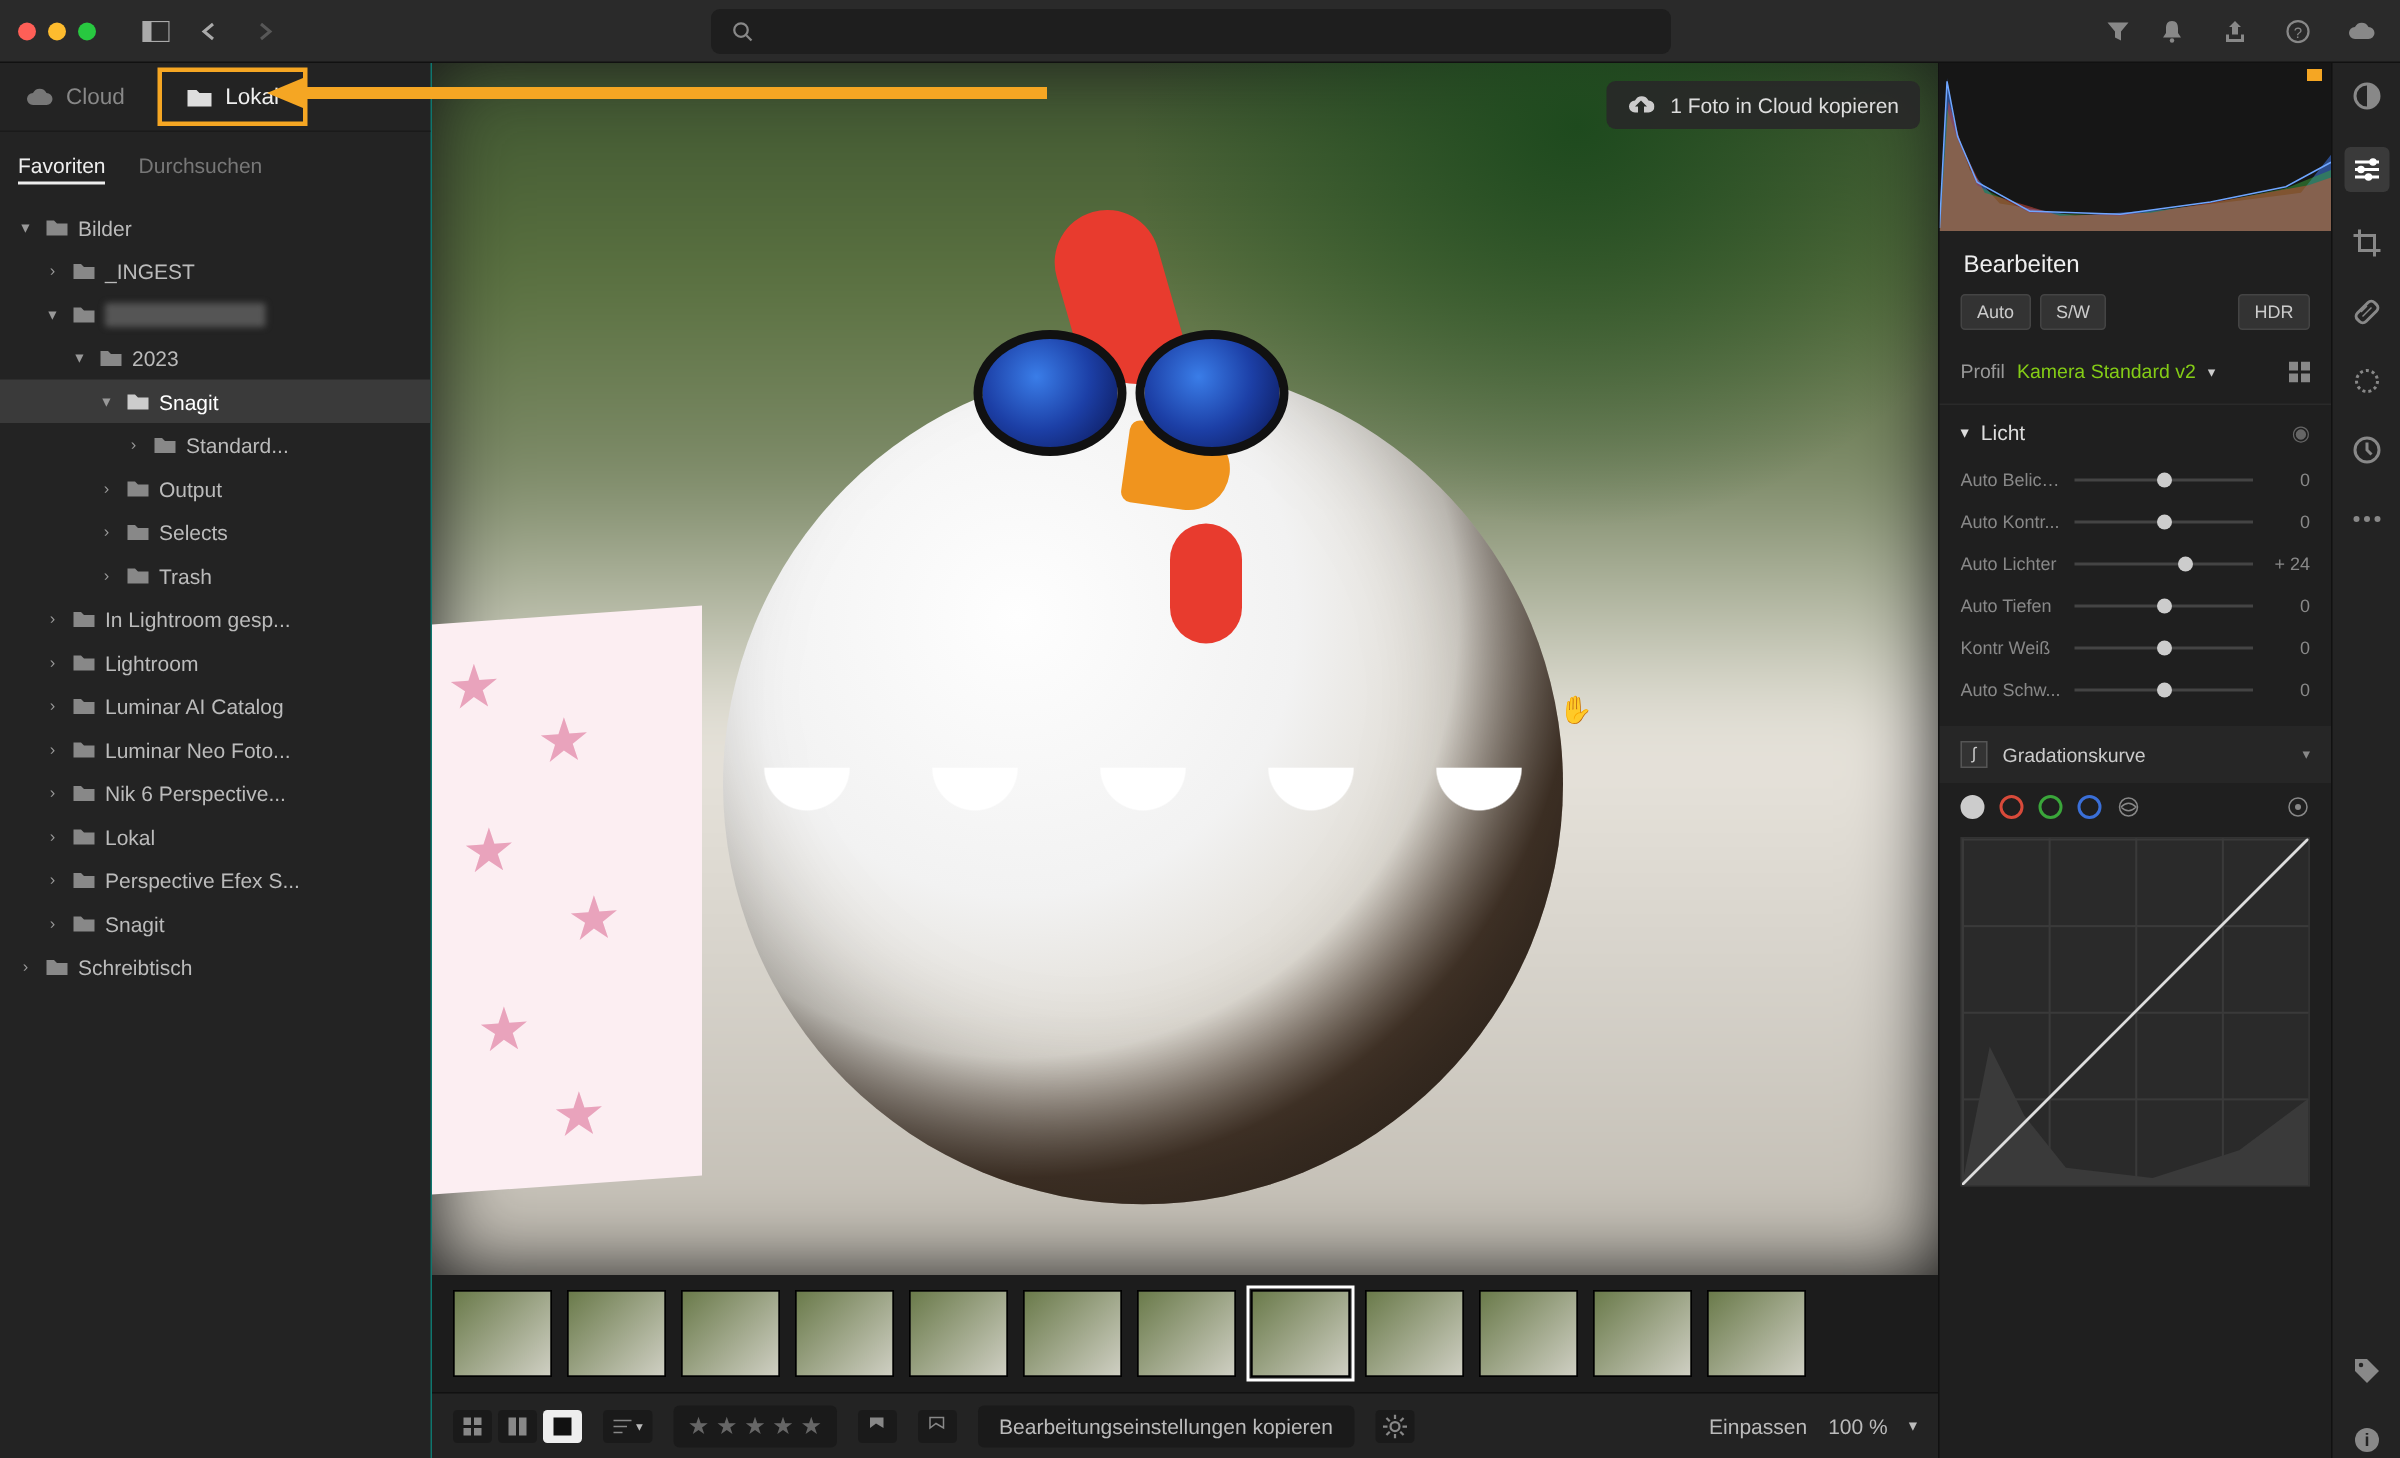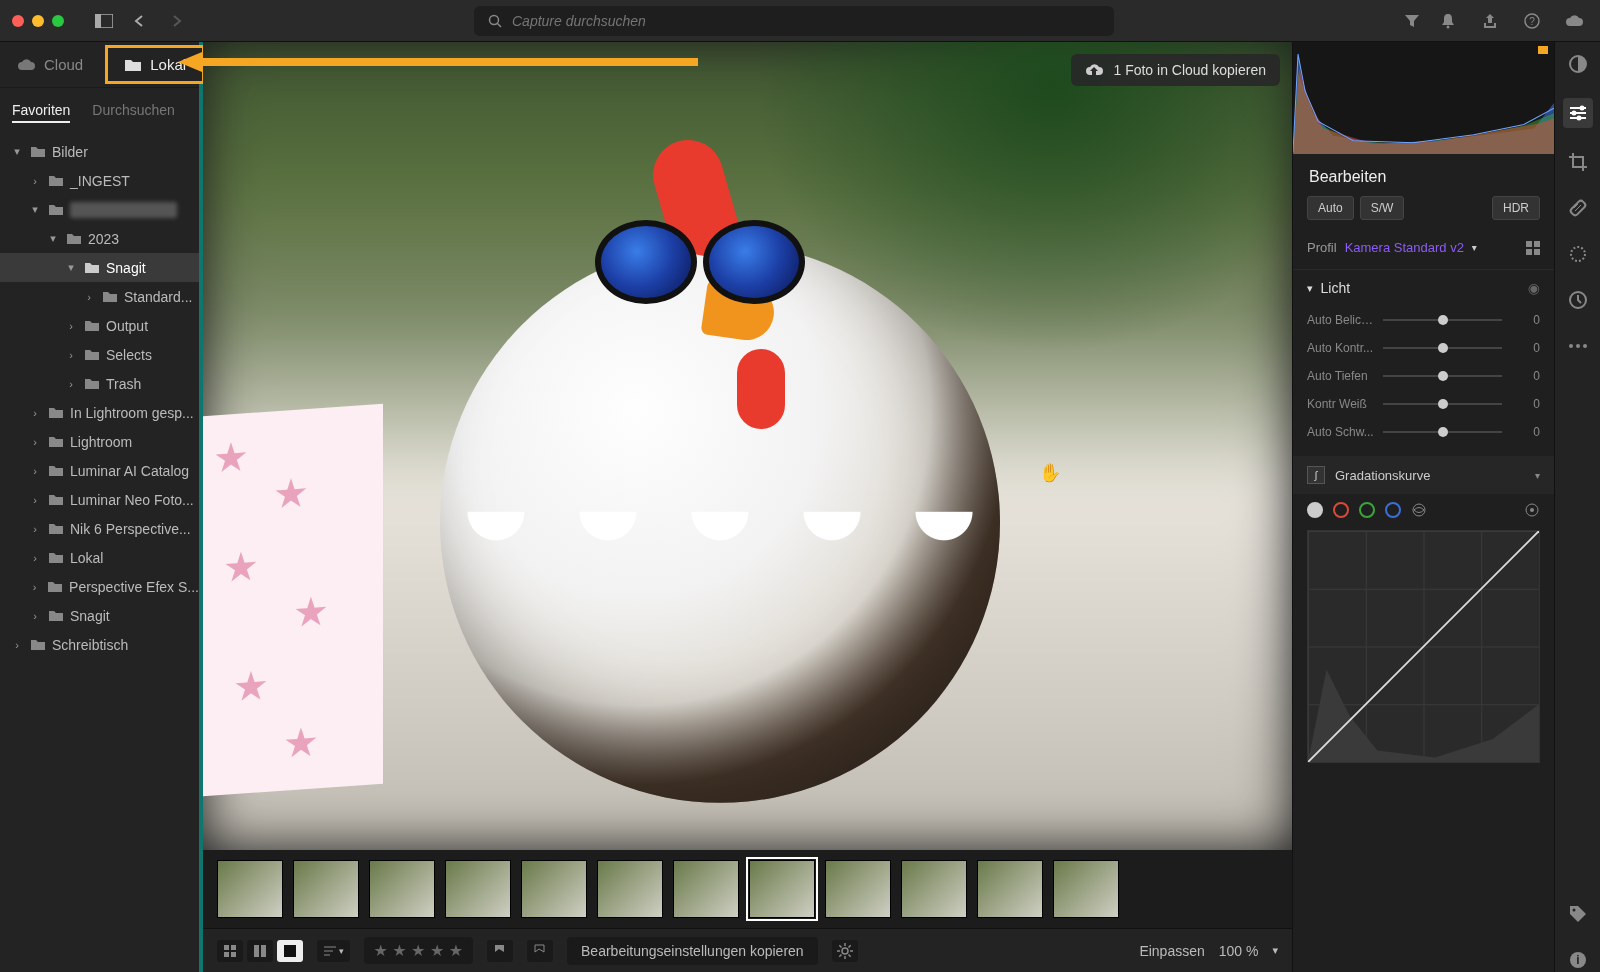--- a/index.html
+++ b/index.html
@@ -12,21 +12,21 @@
 .tl.red { background: #ff5f57; } .tl.yellow { background: #febc2e; } .tl.green { background: #28c840; }
 .tb-btn { width: 28px; height: 28px; display: flex; align-items: center; justify-content: center; color: #999; cursor: pointer; }
 .tb-btn.disabled { opacity: .35; }
 .search-wrap { flex: 1; display: flex; justify-content: center; }
 .search { background: #1e1e1e; border-radius: 6px; height: 30px; width: 640px; display: flex; align-items: center; padding: 0 14px; gap: 10px; color: #888; }
 .search input { background: transparent; border: none; color: #ccc; font-size: 14px; font-style: italic; outline: none; flex: 1; }
 .tb-right { display: flex; gap: 14px; align-items: center; margin-left: auto; color: #888; }
 
 
 .layout { display: flex; height: calc(100% - 42px); }
-.sidebar { width: 203px; background: #232323; display: flex; flex-direction: column; border-right: 4px solid #0f766e; }
+.sidebar { width: 288px; background: #232323; display: flex; flex-direction: column; border-right: 1px solid #0f766e; }
 .tabs { display: flex; align-items: center; height: 46px; padding: 0 12px; gap: 18px; border-bottom: 1px solid #1a1a1a; }
 .tab { display: flex; align-items: center; gap: 8px; color: #888; font-size: 15px; cursor: pointer; padding: 6px 4px; }
 .tab.cloud { color: #888; }
 .tab.lokal { color: #eee; border: 3px solid #f5a623; padding: 8px 16px; position: relative; background: #232323; }
 .subtabs { display: flex; gap: 22px; padding: 14px 12px 10px; font-size: 14px; }
 .subtab { color: #777; cursor: pointer; }
 .subtab.active { color: #eee; border-bottom: 2px solid #eee; padding-bottom: 3px; }
 .tree { flex: 1; overflow-y: auto; padding: 4px 0 10px; font-size: 14px; }
 .tree-item { display: flex; align-items: center; height: 29px; padding-left: 10px; gap: 6px; cursor: pointer; color: #bbb; white-space: nowrap; overflow: hidden; text-overflow: ellipsis; }
 .tree-item.selected { background: #3a3a3a; color: #fff; }
@@ -74,21 +74,21 @@
 
 
 .rightpanel { width: 262px; background: #1f1f1f; display: flex; flex-direction: column; border-left: 1px solid #111; overflow-y: auto; }
 .histo-wrap { height: 112px; position: relative; background: #161616; }
 .histo { width: 100%; height: 100%; }
 .edit-head { padding: 14px 16px 10px; font-size: 16px; color: #eee; }
 .btnrow { display: flex; gap: 6px; padding: 0 14px 12px; }
 .mini { background: #333; border: 1px solid #444; color: #ccc; font-size: 12px; padding: 4px 10px; border-radius: 3px; cursor: pointer; }
 .mini.last { margin-left: auto; }
 .profile { display: flex; align-items: center; gap: 8px; padding: 8px 14px 14px; font-size: 13px; color: #999; border-bottom: 1px solid #2a2a2a; }
-.profile .pv { color: #8b5cf6; }
+.profile .pv { color: #84cc16; }
 .section-hd { display: flex; align-items: center; gap: 8px; padding: 10px 14px; font-size: 14px; color: #ddd; cursor: pointer; }
 .section-hd .eye { margin-left: auto; color: #666; }
 .sliders { padding: 0 14px 10px; }
 .srow { display: flex; align-items: center; gap: 8px; height: 28px; font-size: 12px; color: #888; }
 .srow .lbl { width: 68px; white-space: nowrap; overflow: hidden; text-overflow: ellipsis; }
 .srow .slider { flex: 1; height: 2px; background: #444; position: relative; }
 .srow .slider .knob { position: absolute; top: -4px; width: 10px; height: 10px; background: #ccc; border-radius: 50%; left: 50%; transform: translateX(-50%); }
 .srow .val { width: 30px; text-align: right; }
 .curve-hd { display: flex; align-items: center; gap: 10px; padding: 10px 14px; background: #262626; font-size: 13px; }
 .curve-hd .cicon { width: 18px; height: 18px; background: #333; border: 1px solid #555; display: flex; align-items: center; justify-content: center; font-size: 11px; }
@@ -132,21 +132,20 @@
     <svg width="14" height="14" viewBox="0 0 14 14">
         <path d="M5 2 L11 7 L5 12" stroke="#aaa" stroke-width="2" fill="none"></path>
       </svg>
   </div>
   <div class="search-wrap">
     <div class="search">
       <svg width="14" height="14" viewBox="0 0 14 14">
           <circle cx="6" cy="6" r="4.5" stroke="#888" stroke-width="1.5" fill="none"></circle>
           <line x1="9.5" y1="9.5" x2="13" y2="13" stroke="#888" stroke-width="1.5"></line>
         </svg>
-      <input placeholder="Capture durchsuchen" style="">
     </div>
   </div>
   <div class="tb-btn">
     <svg width="16" height="14" viewBox="0 0 16 14">
         <path d="M1 1 H15 L10 7 V13 L6 11 V7 Z" fill="#888"></path>
       </svg>
   </div>
   <div class="tb-right">
     <div class="tb-btn">
         <svg width="16" height="16" viewBox="0 0 16 16">
@@ -504,20 +503,27 @@
           <span class="val">0</span>
         </div>
         <div class="srow">
           <span class="lbl">Auto Kontr...</span>
           <div class="slider">
             <div class="knob" style="left:50%"></div>
           </div>
           <span class="val">0</span>
         </div>
         <div class="srow">
+          <span class="lbl">Auto Lichter</span>
+          <div class="slider">
+            <div class="knob" style="left:62%"></div>
+          </div>
+          <span class="val">+ 24</span>
+        </div>
+        <div class="srow">
           <span class="lbl">Auto Tiefen</span>
           <div class="slider">
             <div class="knob" style="left:50%"></div>
           </div>
           <span class="val">0</span>
         </div>
         <div class="srow">
           <span class="lbl">Kontr Weiß</span>
           <div class="slider">
             <div class="knob" style="left:50%"></div>

